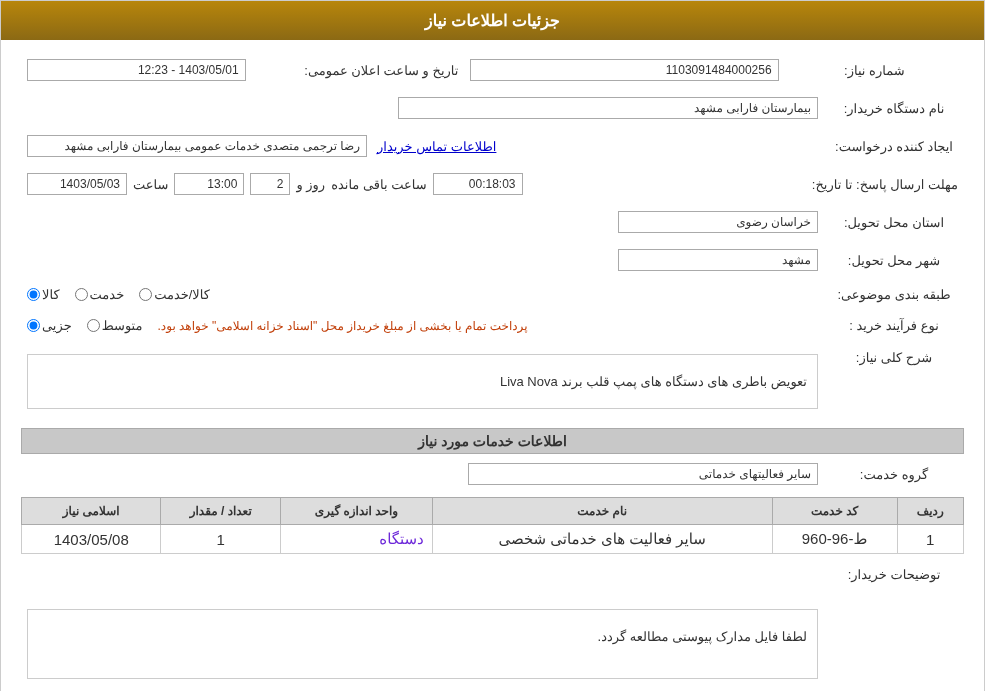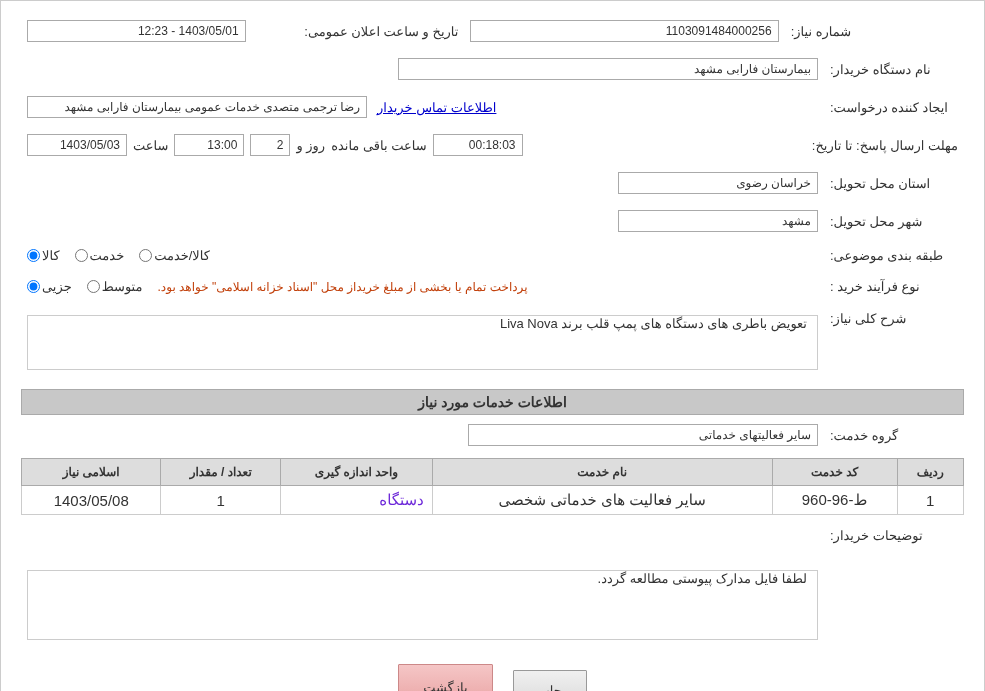--- a/index.html
+++ b/index.html
@@ -36,21 +36,21 @@
       border-collapse: collapse;
       margin-bottom: 8px;
     }
 
     .form-table td {
       padding: 4px 6px;
       vertical-align: middle;
     }
 
     .label-cell {
-      text-align: left;
+      text-align: center;
       color: #333;
       white-space: nowrap;
       font-size: 13px;
       width: 140px;
     }
 
     .value-cell {
       text-align: right;
     }
 
@@ -147,40 +147,41 @@
     }
 
     .btn-back {
       background: linear-gradient(to bottom, #f5c6c6, #e8a0a0);
       color: #333;
       border-color: #c88;
     }
 
     .section-box {
       border: 1px solid #ccc;
-      padding: 0 10px;
+      padding: 19px 10px;
       margin: 5px 0;
       background: #fff;
     }
 
     .divider-section {
       background: #c8c8c8;
       border: 1px solid #aaa;
       padding: 4px 10px;
       font-weight: bold;
       margin: 10px 0 5px 0;
       font-size: 14px;
       text-align: center;
     }
   </style>
 </head>
 <body>
 
 <div class="page-container">
 
+  <div class="page-header">جزئیات اطلاعات نیاز</div>
 
   <div class="content">
 
     <table class="form-table">
       <tbody>
           <tr>
         <td class="label-cell">شماره نیاز:</td>
         <td class="value-cell" style="width:250px;">
           <input class="input-box input-full" type="text" readonly="" value="1103091484000256" style="">
         </td>

